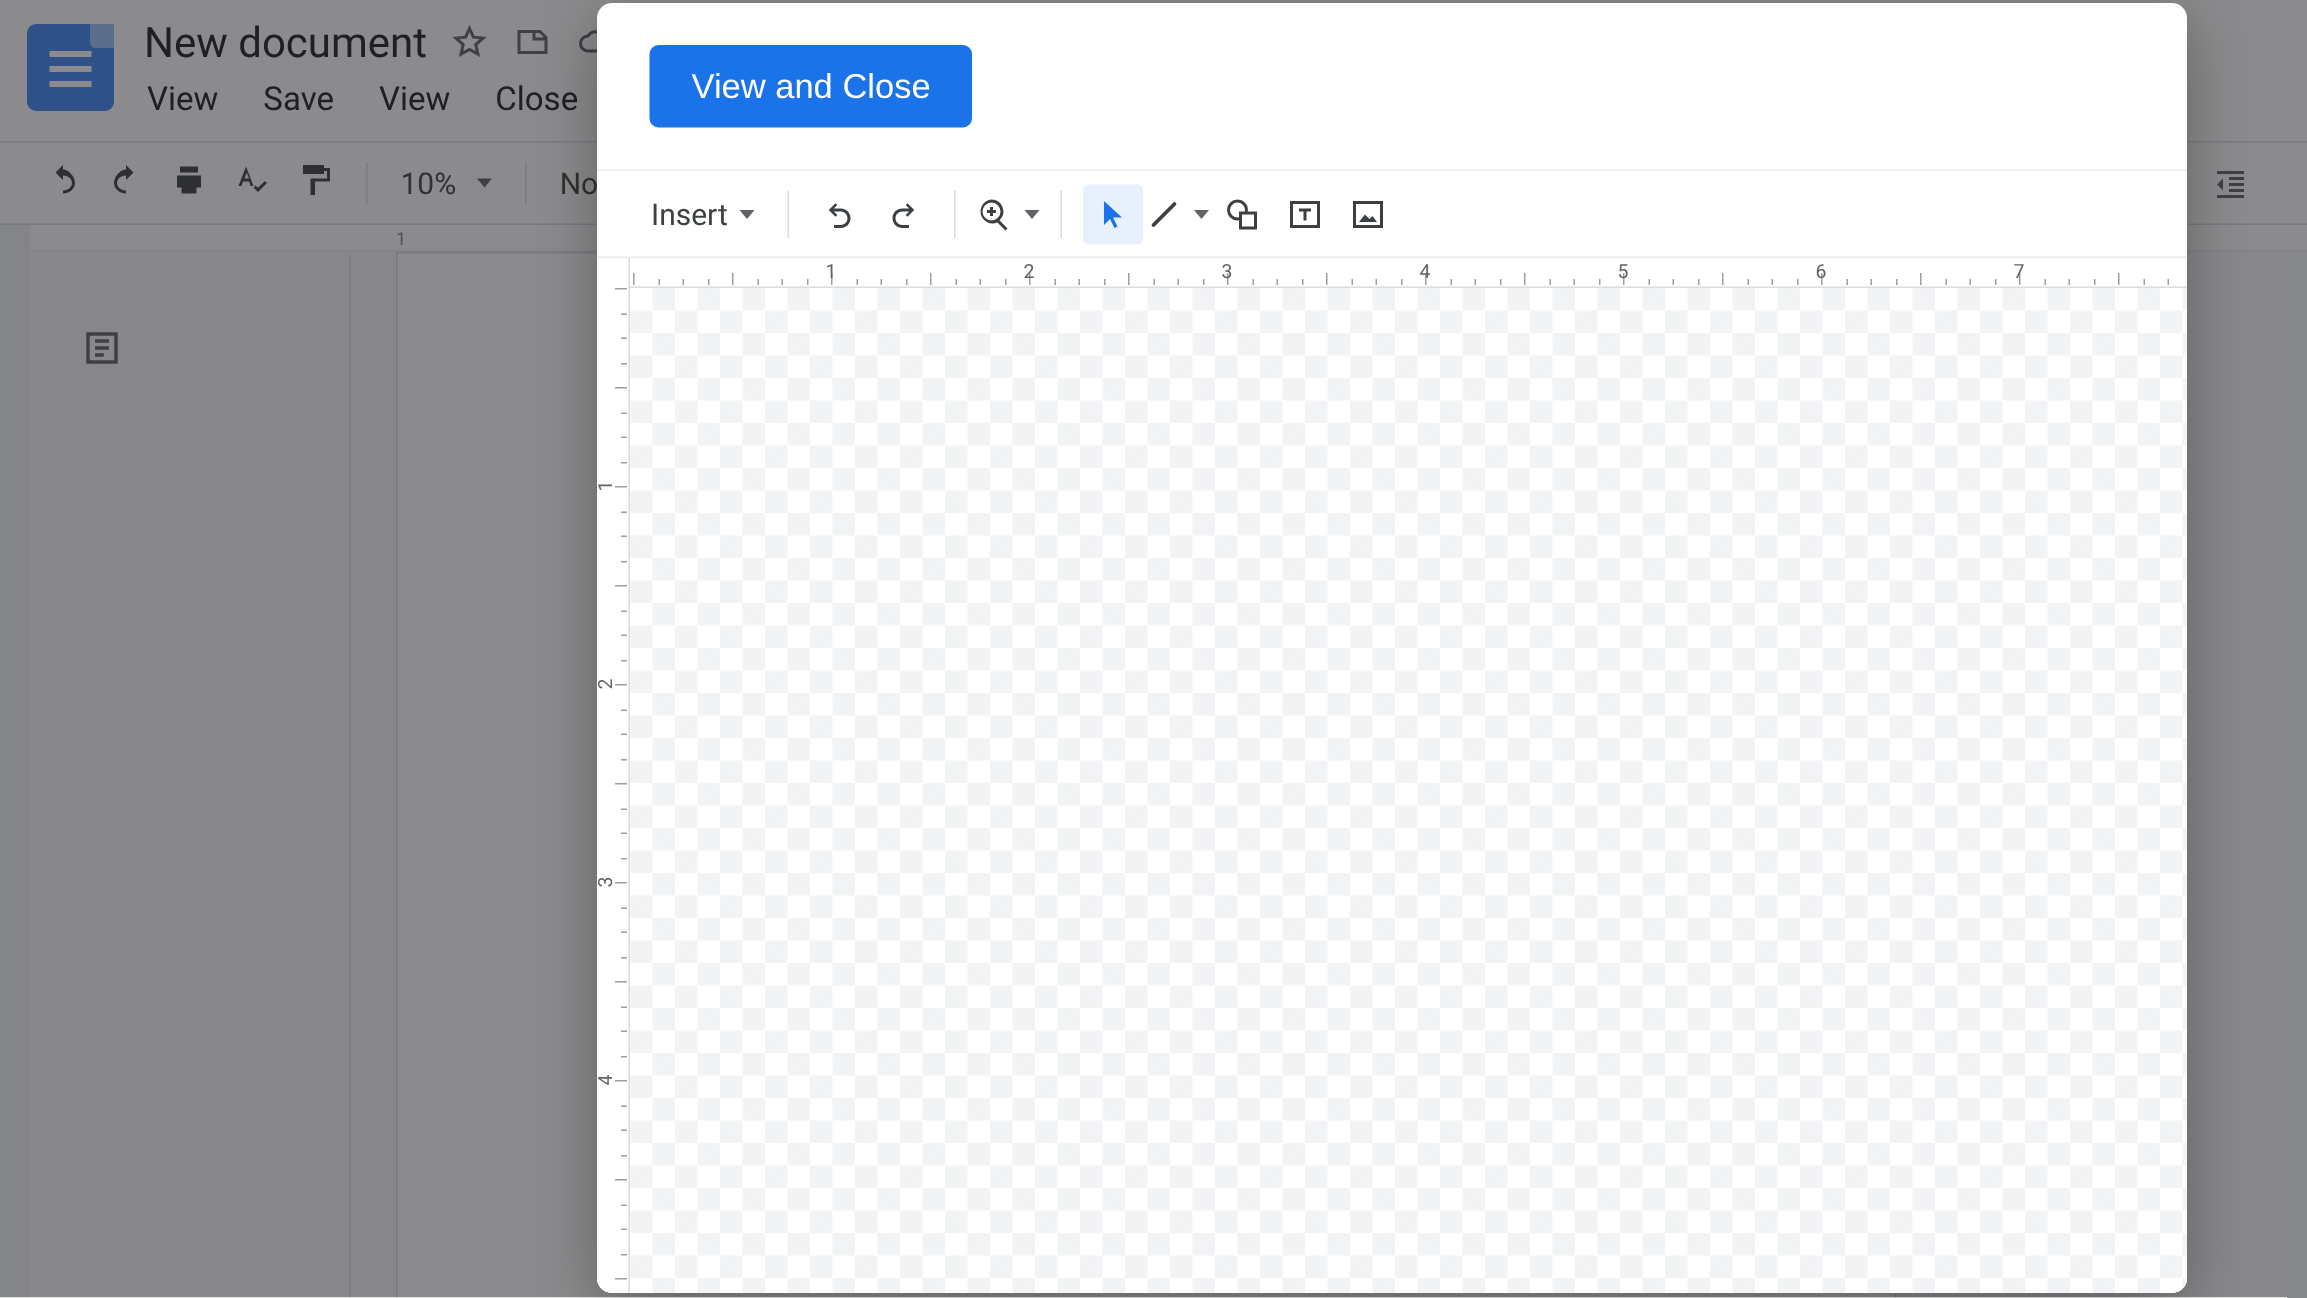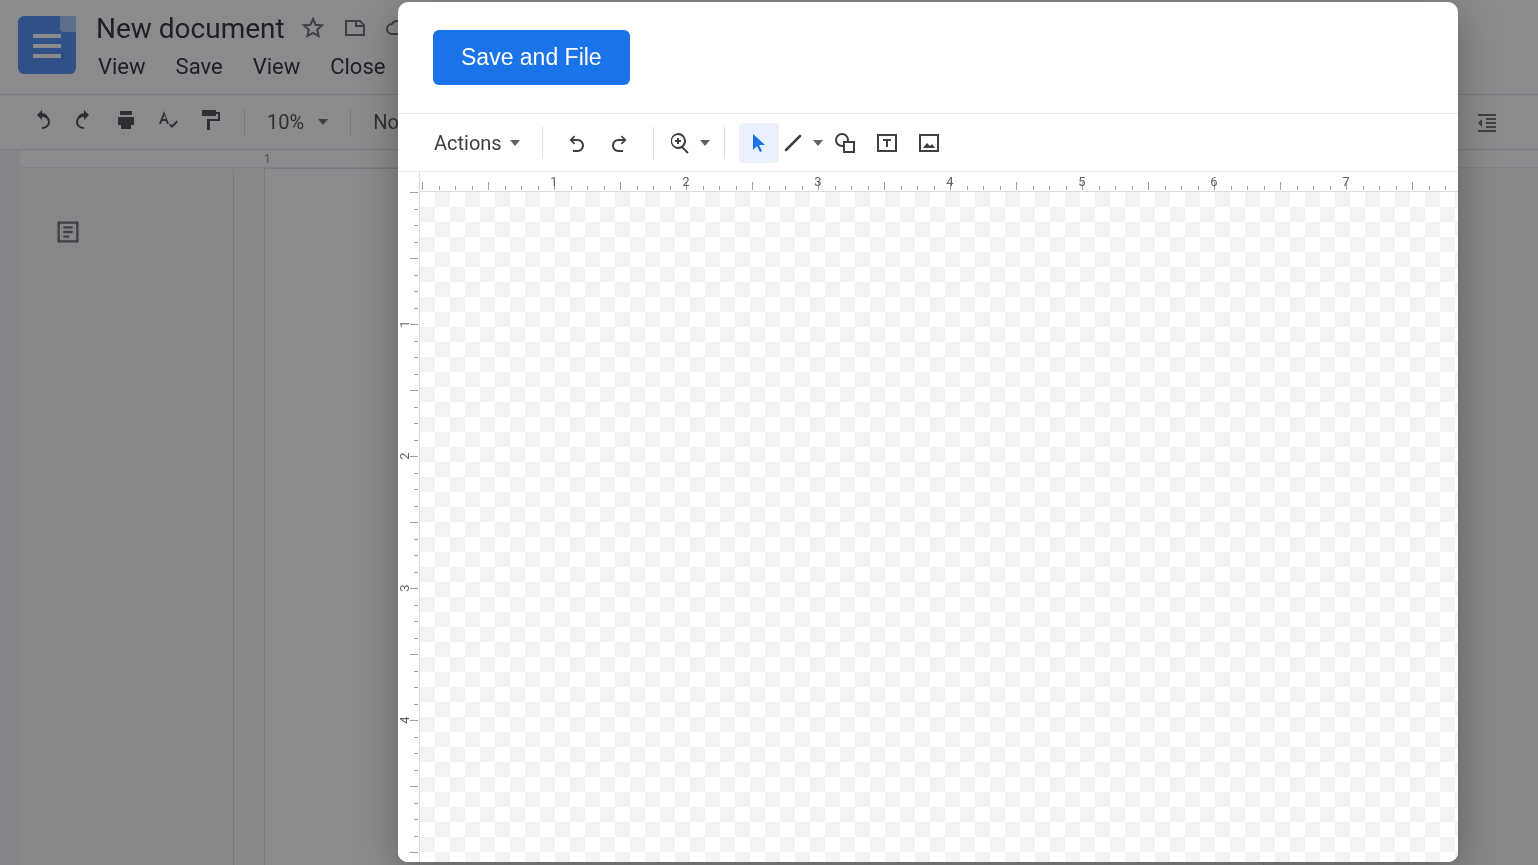--- a/index.html
+++ b/index.html
@@ -332,26 +332,26 @@
     <svg class="ic" viewBox="0 0 24 24">
         <path fill="#5f6368" d="M3 3h18v2H3zm8 4h10v2H11zm0 4h10v2H11zm0 4h10v2H11zM3 19h18v2H3zM7 8l-4 4 4 4z"></path>
       </svg>
   </div>
 </div>
 
 <div class="dim-overlay"></div>
 
 <div class="modal">
   <div class="modal-header">
-    <button class="modal-save">Save and File</button>
+    <button class="modal-save">View and Close</button>
   </div>
 
   <div class="modal-toolbar">
     <div class="mt-btn actions">
-      <span>Actions</span>
+      <span>Insert</span>
       <span class="mt-drop-caret"></span>
     </div>
     <div class="mt-sep"></div>
     <div class="mt-btn">
       <svg class="ic" viewBox="0 0 24 24">
           <path fill="#3c4043" d="M12.5 8H7.9l2.3-2.3L9 4.5 4.5 9 9 13.5l1.2-1.2L7.9 10h4.6c2.5 0 4.5 2 4.5 4.5S15 19 12.5 19H8v2h4.5c3.6 0 6.5-2.9 6.5-6.5S16.1 8 12.5 8z"></path>
         </svg>
     </div>
     <div class="mt-btn">
       <svg class="ic" viewBox="0 0 24 24">

